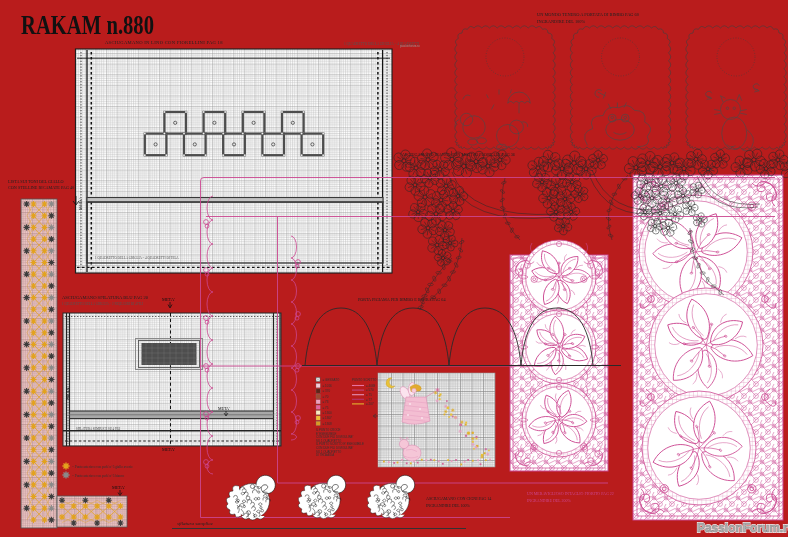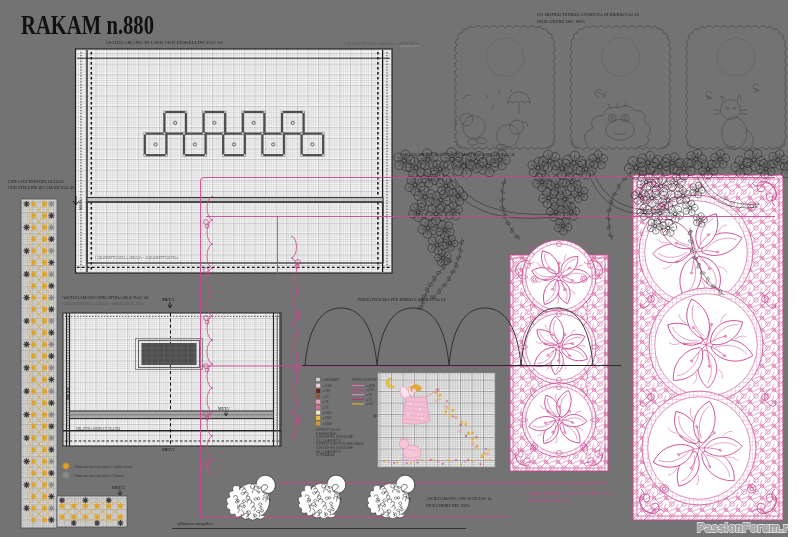--- a/index.html
+++ b/index.html
@@ -1,15 +1,15 @@
 <!DOCTYPE html>
 <html><head><meta charset="utf-8">
 <style>
 html,body{margin:0;padding:0;background:#fff;}
-#page{position:relative;width:788px;height:537px;background:#737373;overflow:hidden;
+#page{position:relative;width:788px;height:537px;background:#b91c1c;overflow:hidden;
 font-family:"Liberation Serif",serif;}
 </style></head><body>
 <div id="page">
 <svg width="800" height="537" viewBox="0 0 800 537" style="position:absolute;left:0;top:0">
 <defs>
 <pattern id="gfine" width="10.6" height="10.6" patternUnits="userSpaceOnUse">
  <rect width="10.6" height="10.6" fill="#fff"></rect>
  <g stroke="#bbbbbb" stroke-width="0.45">
   <path d="M2.1,0V10.6M4.2,0V10.6M6.3,0V10.6M8.4,0V10.6M0,2.1H10.6M0,4.2H10.6M0,6.3H10.6M0,8.4H10.6"></path>
  </g>

